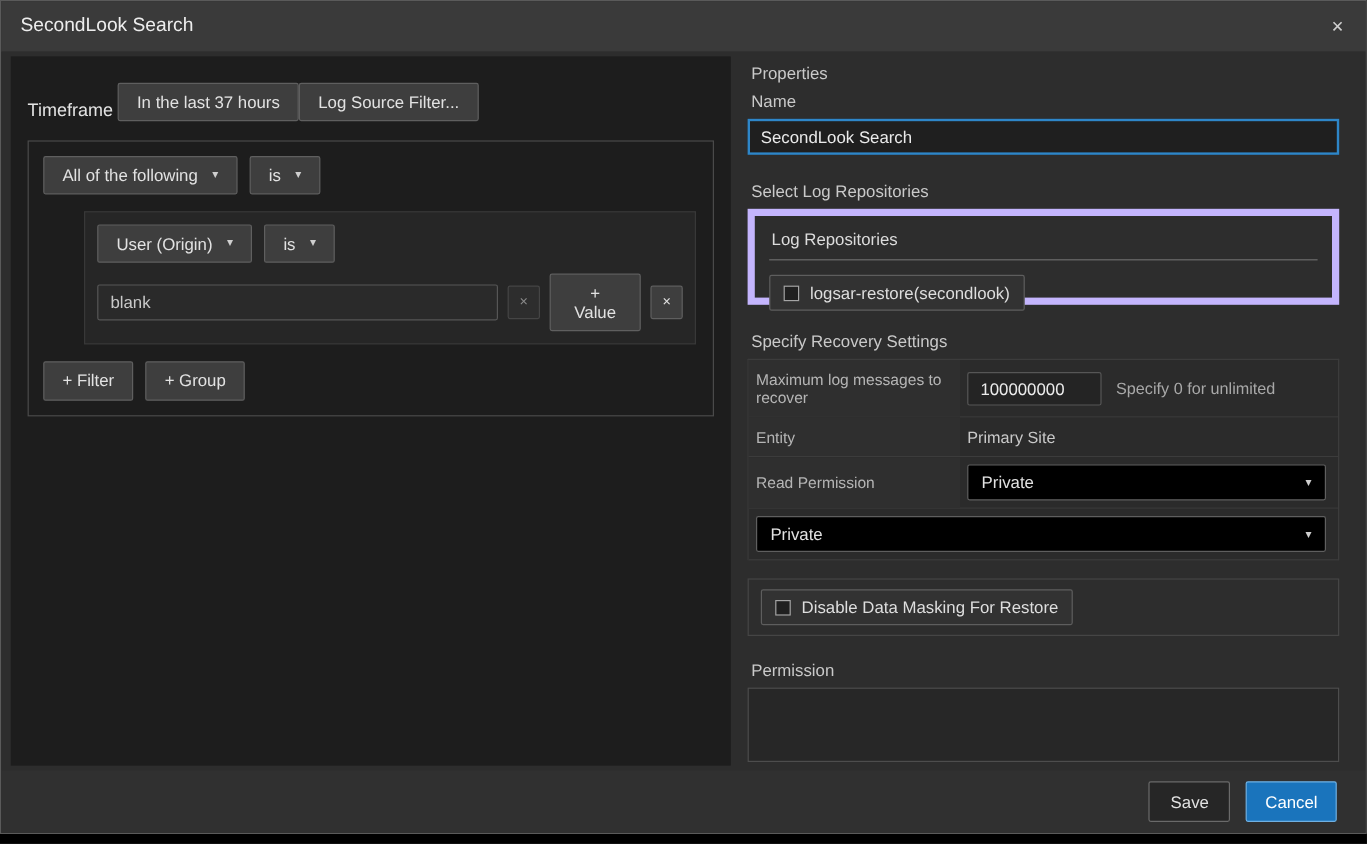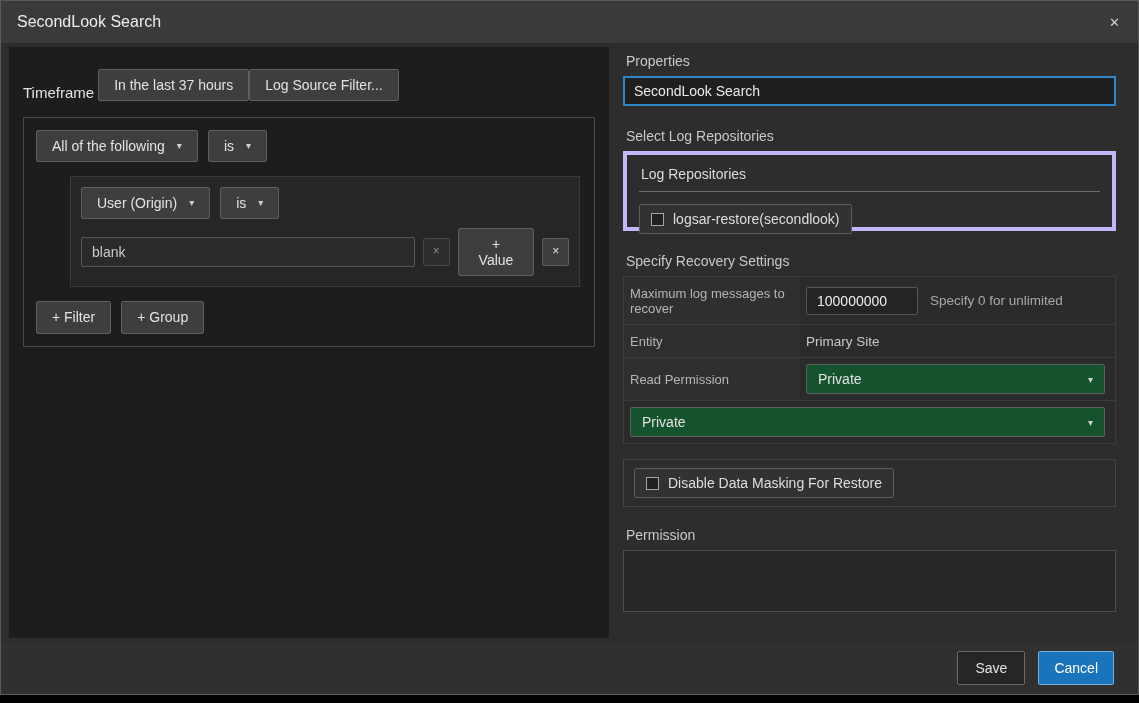--- a/index.html
+++ b/index.html
@@ -72,21 +72,21 @@
   .right-panel {
     position: absolute; left: 622px; top: 10px; width: 493px;
   }
   .section-label { font-size: 14px; color: #c9c9c9; margin: 0 0 7px 3px; }
   .name-input {
     width: 100%; height: 30px; background: #1f1f1f;
     border: 2px solid #2e86c8; color: #eaeaea; font-size: 14px;
     padding: 0 9px; font-family: inherit;
   }
   .mt-lg { margin-top: 22px; }
-  .repos-box { border: 4px solid #c4b5fd; height: 80px; }
+  .repos-box { border: 6px solid #c4b5fd; height: 80px; }
   .repos-header {
     margin: 0 12px; padding: 11px 2px 9px 2px;
     color: #dcdcdc; font-size: 14px;
     border-bottom: 1px solid #6b6b6b;
   }
   .chip {
     display: inline-flex; align-items: center; gap: 9px;
     border: 1px solid #5e5e5e; background: #323232;
     padding: 6px 11px; color: #dedede; font-size: 14px;
     border-radius: 2px; cursor: pointer;
@@ -104,21 +104,21 @@
     display: flex; align-items: center;
   }
   .scell.val {
     flex: 1; display: flex; align-items: center; gap: 12px;
     padding: 7px 10px 7px 6px; color: #c9c9c9; font-size: 13.5px;
   }
   .num-input { width: 112px; height: 28px; color: #ececec; background: #242424; }
   .hint { color: #a8a8a8; font-size: 13.5px; }
   .dropdown {
     width: 100%; height: 30px; display: flex; align-items: center;
-    justify-content: space-between; background: #14532d;
+    justify-content: space-between; background: #000000;
     border: 1px solid #5f5f5f; color: #e2e2e2; font-size: 14px;
     padding: 0 11px; border-radius: 2px; font-family: inherit; cursor: pointer;
   }
   .masking-box {
     margin-top: 15px; border: 1px solid #454545; padding: 8px 10px;
   }
   .description {
     width: 100%; height: 62px; background: #272727;
     border: 1px solid #4d4d4d; resize: none; color: #ddd;
     font-family: inherit; font-size: 14px; padding: 6px 8px;
@@ -189,20 +189,21 @@
         <div class="row group-btns">
           <button class="btn">+ Filter</button>
           <button class="btn">+ Group</button>
         </div>
       </div>
     </div>
 
     <div class="right-panel">
       <div class="section-label">Properties</div>
 
+      <div class="section-label">Name</div>
       <input class="name-input" value="SecondLook Search" style="">
 
       <div class="section-label mt-lg">Select Log Repositories</div>
       <div class="repos-box">
         <div class="repos-header">Log Repositories</div>
         <div class="chip">
           <span class="checkbox"></span>
           <span>logsar-restore(secondlook)</span>
         </div>
       </div>

